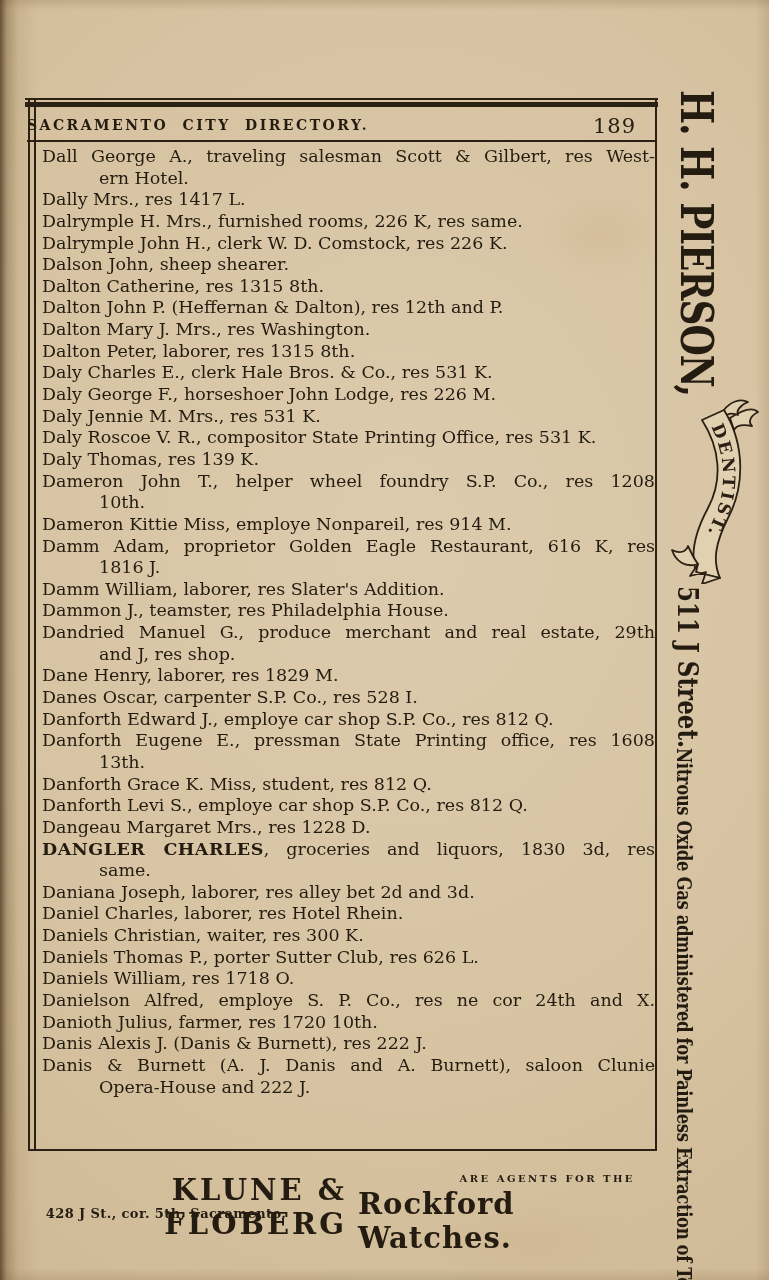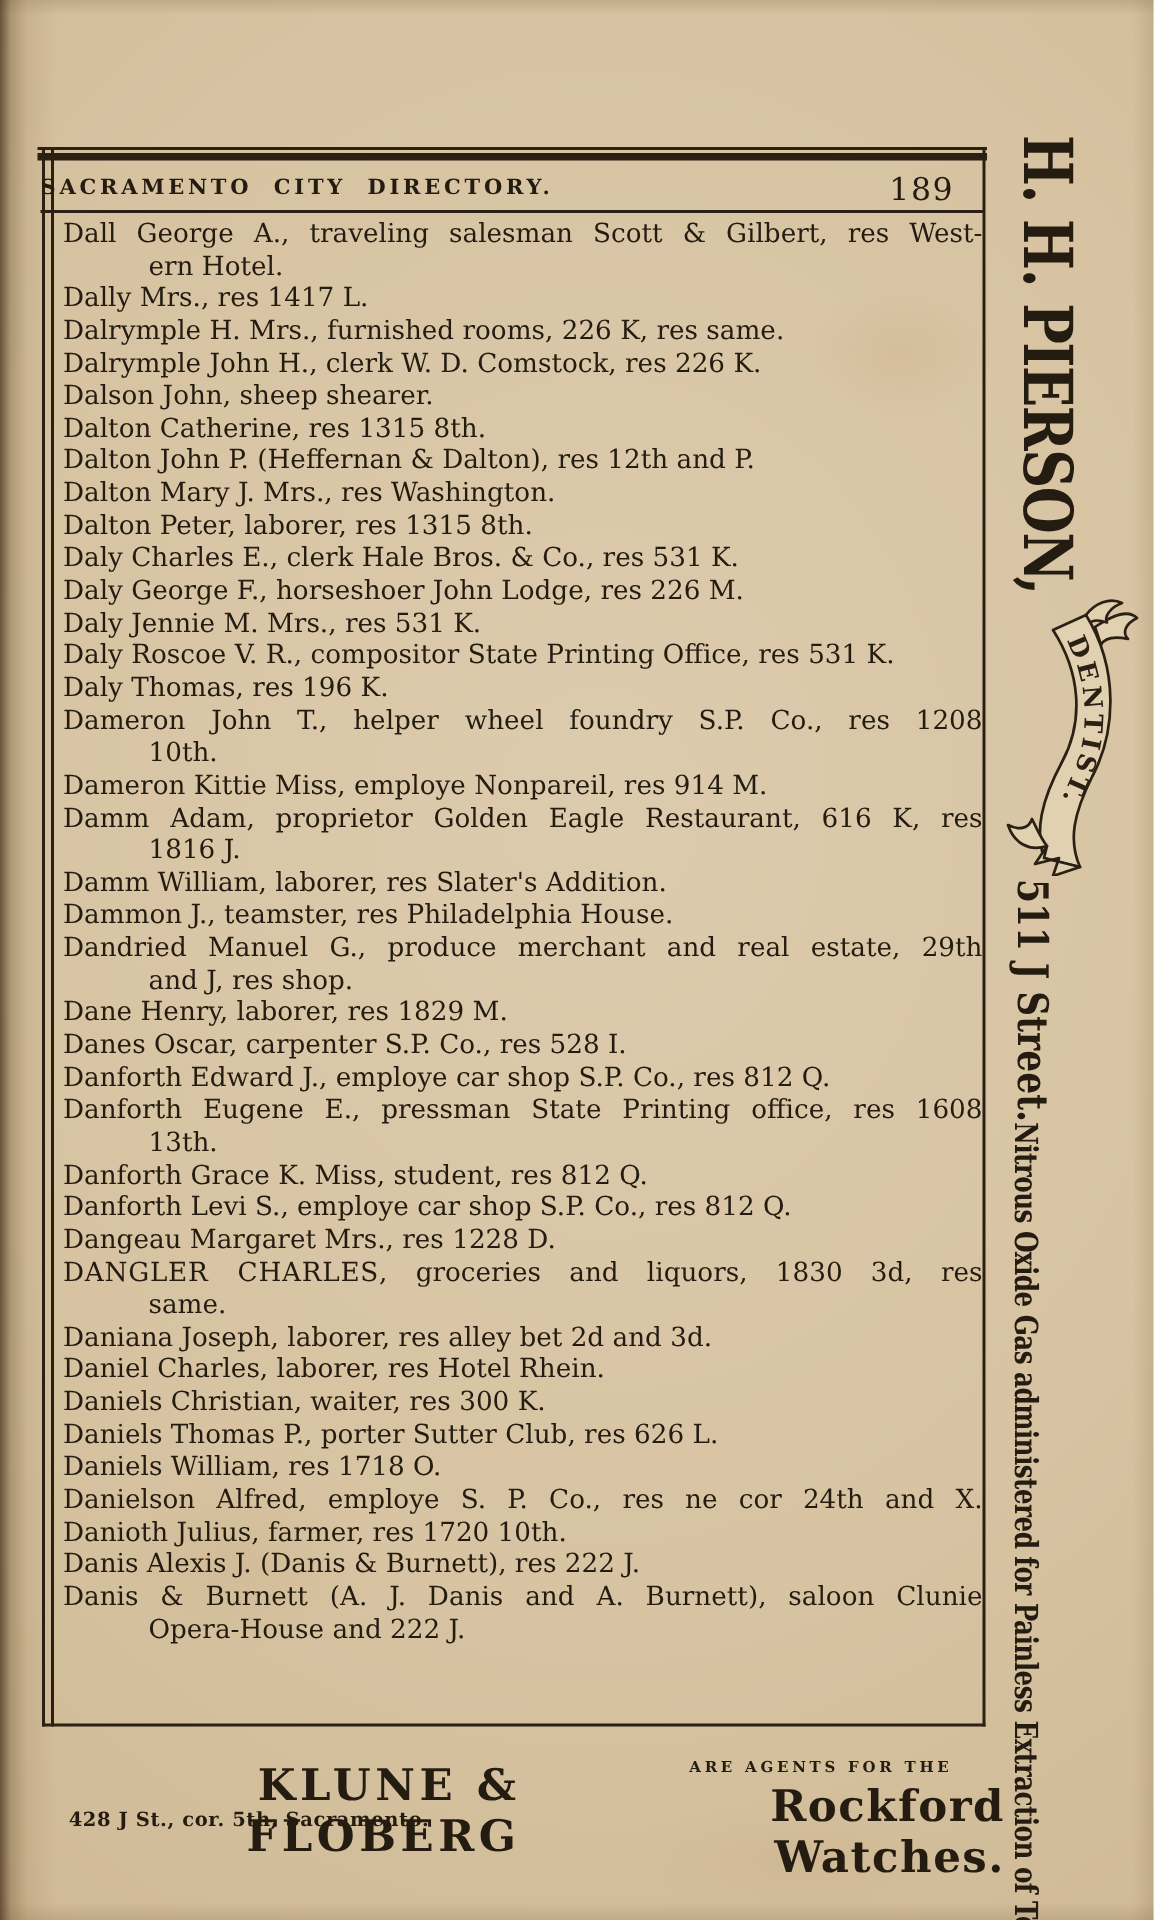--- a/index.html
+++ b/index.html
@@ -31,30 +31,30 @@
   #page-title{position:absolute;left:0;top:3px;width:100%;text-align:left;
     font-size:14px;font-weight:bold;letter-spacing:2.5px;word-spacing:7px;}
   #page-number{position:absolute;right:20px;top:0;font-size:21px;letter-spacing:1px;}
 
   
   #directory-entries{position:absolute;left:42px;top:146px;width:613px;
     font-size:17.5px;line-height:21.65px;}
   .line{height:21.65px;white-space:normal;overflow:visible;}
   .line.indent{padding-left:57px;}
   .line.justify{text-align:justify;text-align-last:justify;}
-  .bold-name{font-weight:normal;letter-spacing:.5px;}
+  .bold-name{font-weight:bold;letter-spacing:.5px;}
 
   
   #advertiser-name{position:absolute;left:17px;top:1173px;width:330px;text-align:right;
     font-size:29px;font-weight:bold;letter-spacing:3px;}
   #advertiser-address{position:absolute;left:1px;top:1206px;width:330px;text-align:center;
     font-size:13px;font-weight:bold;letter-spacing:.4px;}
   #agents-line{position:absolute;left:395px;top:1173px;width:240px;text-align:right;
     font-size:10px;font-weight:bold;letter-spacing:2.5px;}
-  #product-name{position:absolute;left:358px;top:1187px;width:312px;text-align:right;
+  #product-name{position:absolute;left:358px;top:1187px;width:312px;text-align:left;
     font-size:29px;font-weight:bold;letter-spacing:1px;}
 
   
   #sidebar-ad{position:absolute;left:769px;top:84px;width:1136px;height:102px;
     transform:rotate(90deg);transform-origin:0 0;
     display:flex;align-items:flex-end;justify-content:space-between;
     padding:0 0 5px 6px;box-sizing:border-box;color:#241c10;}
   #dentist-name{display:inline-block;font-size:36px;font-weight:bold;letter-spacing:-1px;
     transform:scaleY(1.25);transform-origin:50% 92%;white-space:nowrap;}
   #dentist-ribbon{flex:0 0 auto;margin:0 2px -4px 0;}
@@ -89,21 +89,21 @@
     <div class="line">Dalrymple John H., clerk W. D. Comstock, res 226 K.</div>
     <div class="line">Dalson John, sheep shearer.</div>
     <div class="line">Dalton Catherine, res 1315 8th.</div>
     <div class="line">Dalton John P. (Heffernan &amp; Dalton), res 12th and P.</div>
     <div class="line">Dalton Mary J. Mrs., res Washington.</div>
     <div class="line">Dalton Peter, laborer, res 1315 8th.</div>
     <div class="line">Daly Charles E., clerk Hale Bros. &amp; Co., res 531 K.</div>
     <div class="line">Daly George F., horseshoer John Lodge, res 226 M.</div>
     <div class="line">Daly Jennie M. Mrs., res 531 K.</div>
     <div class="line">Daly Roscoe V. R., compositor State Printing Office, res 531 K.</div>
-    <div class="line">Daly Thomas, res 196 K.</div>
+    <div class="line">Daly Thomas, res 139 K.</div>
     <div class="line justify">Dameron John T., helper wheel foundry S.P. Co., res 1208</div>
     <div class="line indent">10th.</div>
     <div class="line">Dameron Kittie Miss, employe Nonpareil, res 914 M.</div>
     <div class="line justify">Damm Adam, proprietor Golden Eagle Restaurant, 616 K, res</div>
     <div class="line indent">1816 J.</div>
     <div class="line">Damm William, laborer, res Slater's Addition.</div>
     <div class="line">Dammon J., teamster, res Philadelphia House.</div>
     <div class="line justify">Dandried Manuel G., produce merchant and real estate, 29th</div>
     <div class="line indent">and J, res shop.</div>
     <div class="line">Dane Henry, laborer, res 1829 M.</div>

